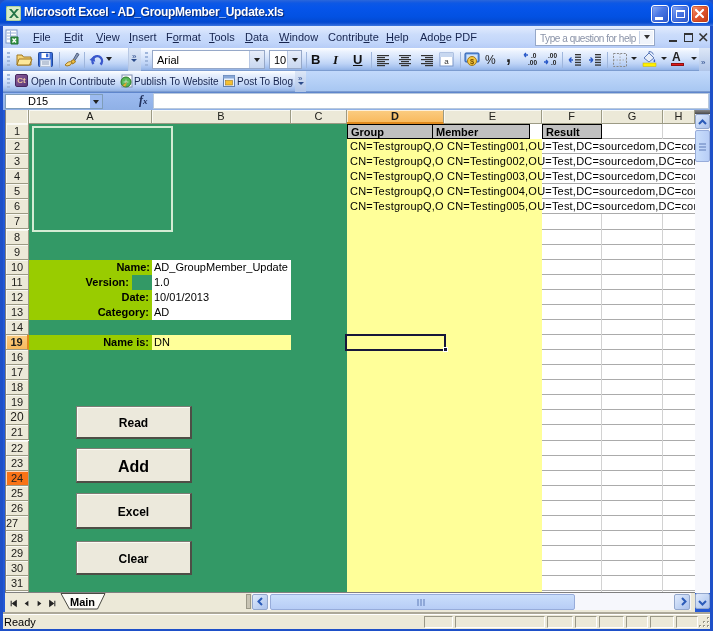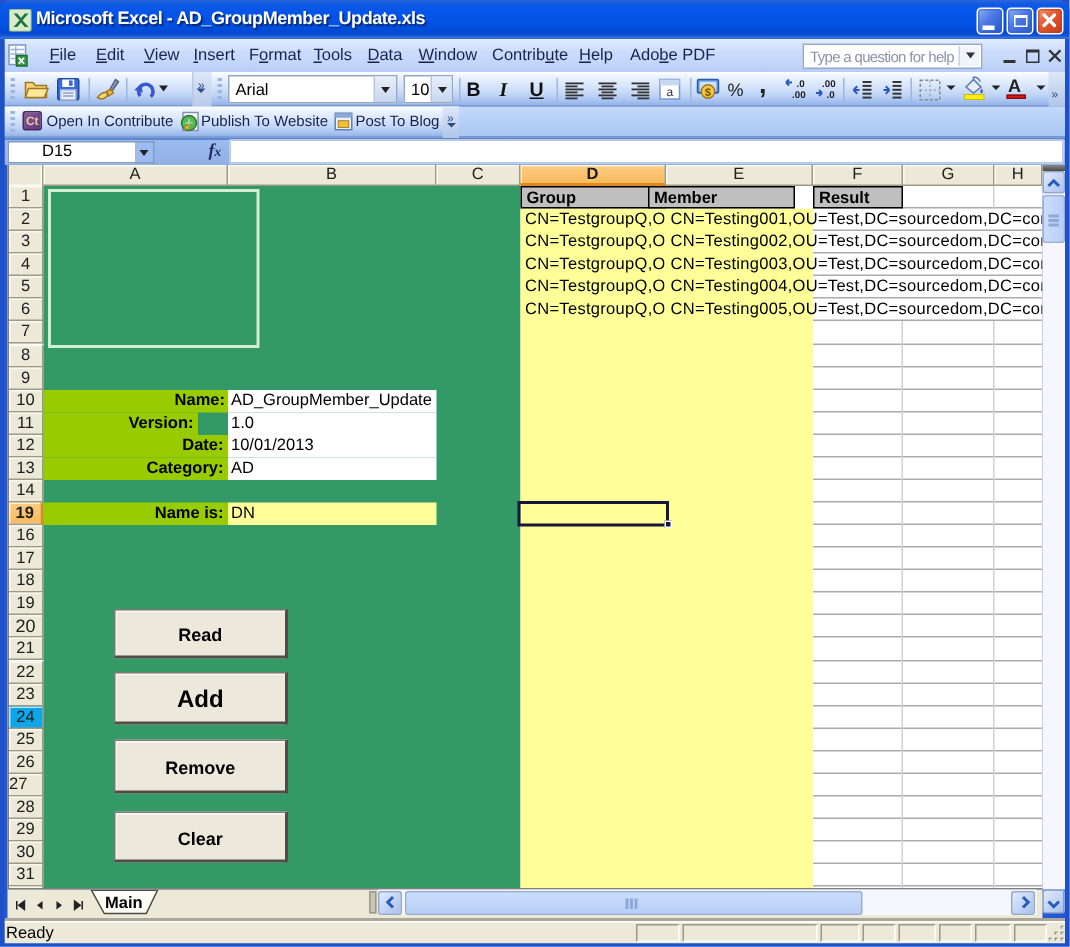--- a/index.html
+++ b/index.html
@@ -306,21 +306,21 @@
 font-size:12px;font-weight:normal;color:#21201c;text-align:center;line-height:15px;">20</div>
 <div class="abs" style="left:6px;top:425.4px;width:23px;height:15.07px;background:#ece9d8;
 border-right:1px solid #9c9a84;border-bottom:1px solid #9c9a84;box-shadow:inset 1px 1px 0 rgba(255,255,255,.7);
 font-size:11px;font-weight:normal;color:#21201c;text-align:center;line-height:15px;">21</div>
 <div class="abs" style="left:6px;top:440.5px;width:23px;height:15.07px;background:#ece9d8;
 border-right:1px solid #9c9a84;border-bottom:1px solid #9c9a84;box-shadow:inset 1px 1px 0 rgba(255,255,255,.7);
 font-size:11px;font-weight:normal;color:#21201c;text-align:center;line-height:15px;">22</div>
 <div class="abs" style="left:6px;top:455.5px;width:23px;height:15.07px;background:#ece9d8;
 border-right:1px solid #9c9a84;border-bottom:1px solid #9c9a84;box-shadow:inset 1px 1px 0 rgba(255,255,255,.7);
 font-size:11px;font-weight:normal;color:#21201c;text-align:center;line-height:15px;">23</div>
-<div class="abs" style="left:6px;top:470.6px;width:23px;height:15.07px;background:#0ea5e9;
+<div class="abs" style="left:6px;top:470.6px;width:23px;height:15.07px;background:#f97316;
 border-right:1px solid #9c9a84;border-bottom:1px solid #9c9a84;box-shadow:inset 1px 1px 0 rgba(255,255,255,.7);
 font-size:11px;font-weight:normal;color:#21201c;text-align:center;line-height:15px;">24</div>
 <div class="abs" style="left:6px;top:485.7px;width:23px;height:15.07px;background:#ece9d8;
 border-right:1px solid #9c9a84;border-bottom:1px solid #9c9a84;box-shadow:inset 1px 1px 0 rgba(255,255,255,.7);
 font-size:11px;font-weight:normal;color:#21201c;text-align:center;line-height:15px;">25</div>
 <div class="abs" style="left:6px;top:500.8px;width:23px;height:15.07px;background:#ece9d8;
 border-right:1px solid #9c9a84;border-bottom:1px solid #9c9a84;box-shadow:inset 1px 1px 0 rgba(255,255,255,.7);
 font-size:11px;font-weight:normal;color:#21201c;text-align:center;line-height:15px;">26</div>
 <div class="abs" style="left:6px;top:515.8px;width:23px;height:15.07px;background:#ece9d8;
 border-right:1px solid #9c9a84;border-bottom:1px solid #9c9a84;box-shadow:inset 1px 1px 0 rgba(255,255,255,.7);
@@ -426,21 +426,21 @@
 <div class="abs" style="left:345px;top:334.0px;width:101px;height:17.07px;border:2px solid #17173a;background:transparent;"></div>
 <div class="abs" style="left:443px;top:347.1px;width:5px;height:5px;background:#17173a;border:1px solid #fff;"></div>
 <div class="abs" style="left:76px;top:406px;width:116px;height:33px;background:#ece9dc;
 border:1px solid #7c7c74;border-right:2px solid #4e4e46;border-bottom:2px solid #4e4e46;box-shadow:inset 1px 1px 0 #fbfaf4;
 font-size:12px;font-weight:bold;color:#000;text-align:center;line-height:33px;">Read</div>
 <div class="abs" style="left:76px;top:448px;width:116px;height:35px;background:#ece9dc;
 border:1px solid #7c7c74;border-right:2px solid #4e4e46;border-bottom:2px solid #4e4e46;box-shadow:inset 1px 1px 0 #fbfaf4;
 font-size:16px;font-weight:bold;color:#000;text-align:center;line-height:35px;">Add</div>
 <div class="abs" style="left:76px;top:493px;width:116px;height:36px;background:#ece9dc;
 border:1px solid #7c7c74;border-right:2px solid #4e4e46;border-bottom:2px solid #4e4e46;box-shadow:inset 1px 1px 0 #fbfaf4;
-font-size:12px;font-weight:bold;color:#000;text-align:center;line-height:36px;">Remove</div>
+font-size:12px;font-weight:bold;color:#000;text-align:center;line-height:36px;">Excel</div>
 <div class="abs" style="left:76px;top:541px;width:116px;height:34px;background:#ece9dc;
 border:1px solid #7c7c74;border-right:2px solid #4e4e46;border-bottom:2px solid #4e4e46;box-shadow:inset 1px 1px 0 #fbfaf4;
 font-size:12px;font-weight:bold;color:#000;text-align:center;line-height:34px;">Clear</div>
 <div class="abs" style="left:695px;top:110px;width:15px;height:483px;background:#f6f7fc;"></div>
 <div class="abs" style="left:695px;top:110px;width:15px;height:4px;background:linear-gradient(180deg,#888,#4a4a4a);"></div>
 <div class="abs" style="left:695px;top:114px;width:15px;height:15px;background:linear-gradient(135deg,#e0eafc 0%,#c4d6f4 50%,#aac0ec 100%);border:1px solid #93a7cc;border-radius:2px;">
 <svg width="13" height="13" style="position:absolute;left:0;top:1px">
       <path d="M3 8 L6.5 4.5 L10 8" fill="none" stroke="#2b5bb8" stroke-width="2"></path>
     </svg>
   </div>

